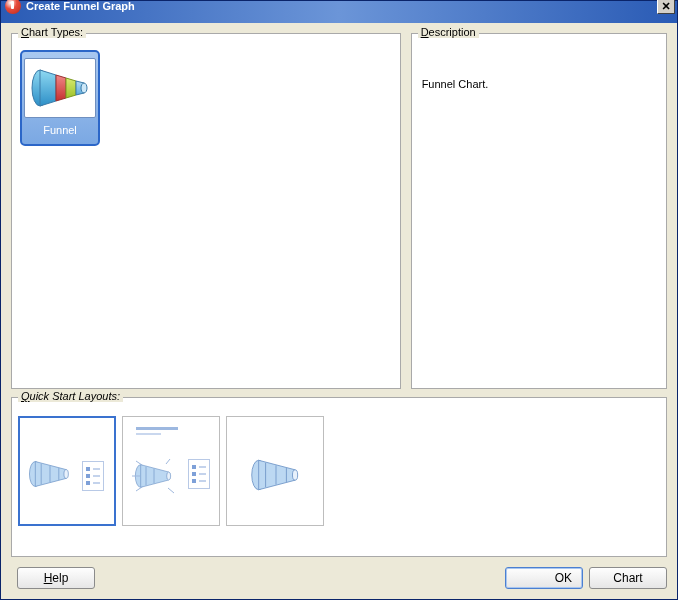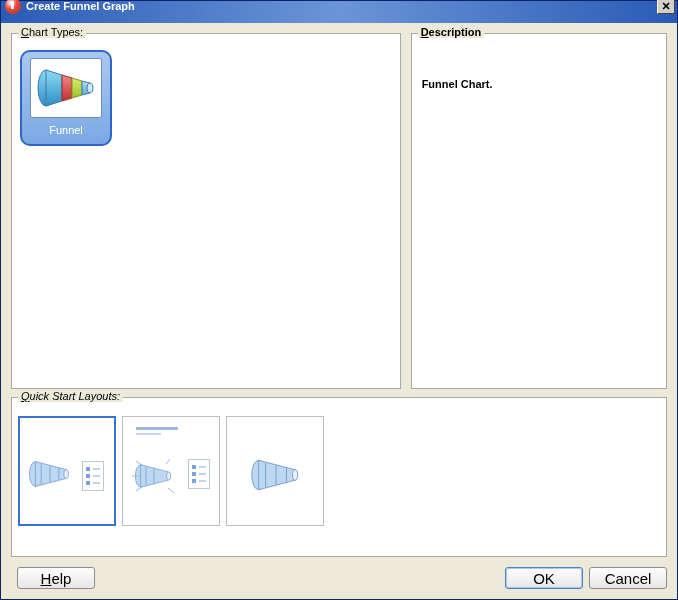--- a/index.html
+++ b/index.html
@@ -95,40 +95,39 @@
     font-size: 11px;
   }
   .group-label .ul { text-decoration: underline; }
   .chart-types {
     flex: 1.55;
     display: flex;
     flex-direction: column;
   }
   .description {
     flex: 1;
-    font-weight: bold;
   }
   .desc-text {
     padding: 2px 4px;
     color: #000;
     margin-top: 28px;
   }
   .types-body {
     flex: 1;
     display: flex;
     align-items: flex-start;
     gap: 8px;
     padding: 2px;
   }
   .type-item {
-    width: 92px;
+    width: 80px;
     height: 96px;
     border: 2px solid #2b66c8;
     background: linear-gradient(to bottom, #a9c8f0, #7ba8e3);
-    border-radius: 10px;
+    border-radius: 5px;
     display: flex;
     flex-direction: column;
     align-items: center;
     padding: 6px 4px 4px 4px;
     cursor: pointer;
   }
   .type-item .thumb {
     width: 72px;
     height: 60px;
     background: #fff;
@@ -173,29 +172,30 @@
     align-items: center;
     padding: 2px 0 0 0;
   }
   .spacer { flex: 1; }
   .btn {
     min-width: 78px;
     height: 22px;
     border: 1px solid #8b8b8b;
     background: linear-gradient(to bottom, #fefefe, #e6e6e6);
     border-radius: 3px;
-    font-size: 15px;
+    font-size: 12px;
     color: #000;
     cursor: pointer;
     margin-left: 6px;
     padding: 0 10px;
   }
   .btn.default {
     border: 1px solid #4b7fd1;
     box-shadow: 0 0 0 1px #a8c6ef inset;
+    text-align: right;
   }
   .btn .ul { text-decoration: underline; }
 
   
   svg { display: block; }
 
   .layout-inner {
     position: relative;
     width: 90px;
     height: 100px;
@@ -362,17 +362,17 @@
           </div>
         </div>
 
       </div>
     </div>
 
     <div class="button-row">
       <button class="btn"><span class="ul">H</span>elp</button>
       <div class="spacer"></div>
       <button class="btn default">OK</button>
-      <button class="btn">Cancel</button>
+      <button class="btn">Chart</button>
     </div>
 
   </div>
 </div>
 
 </body></html>

